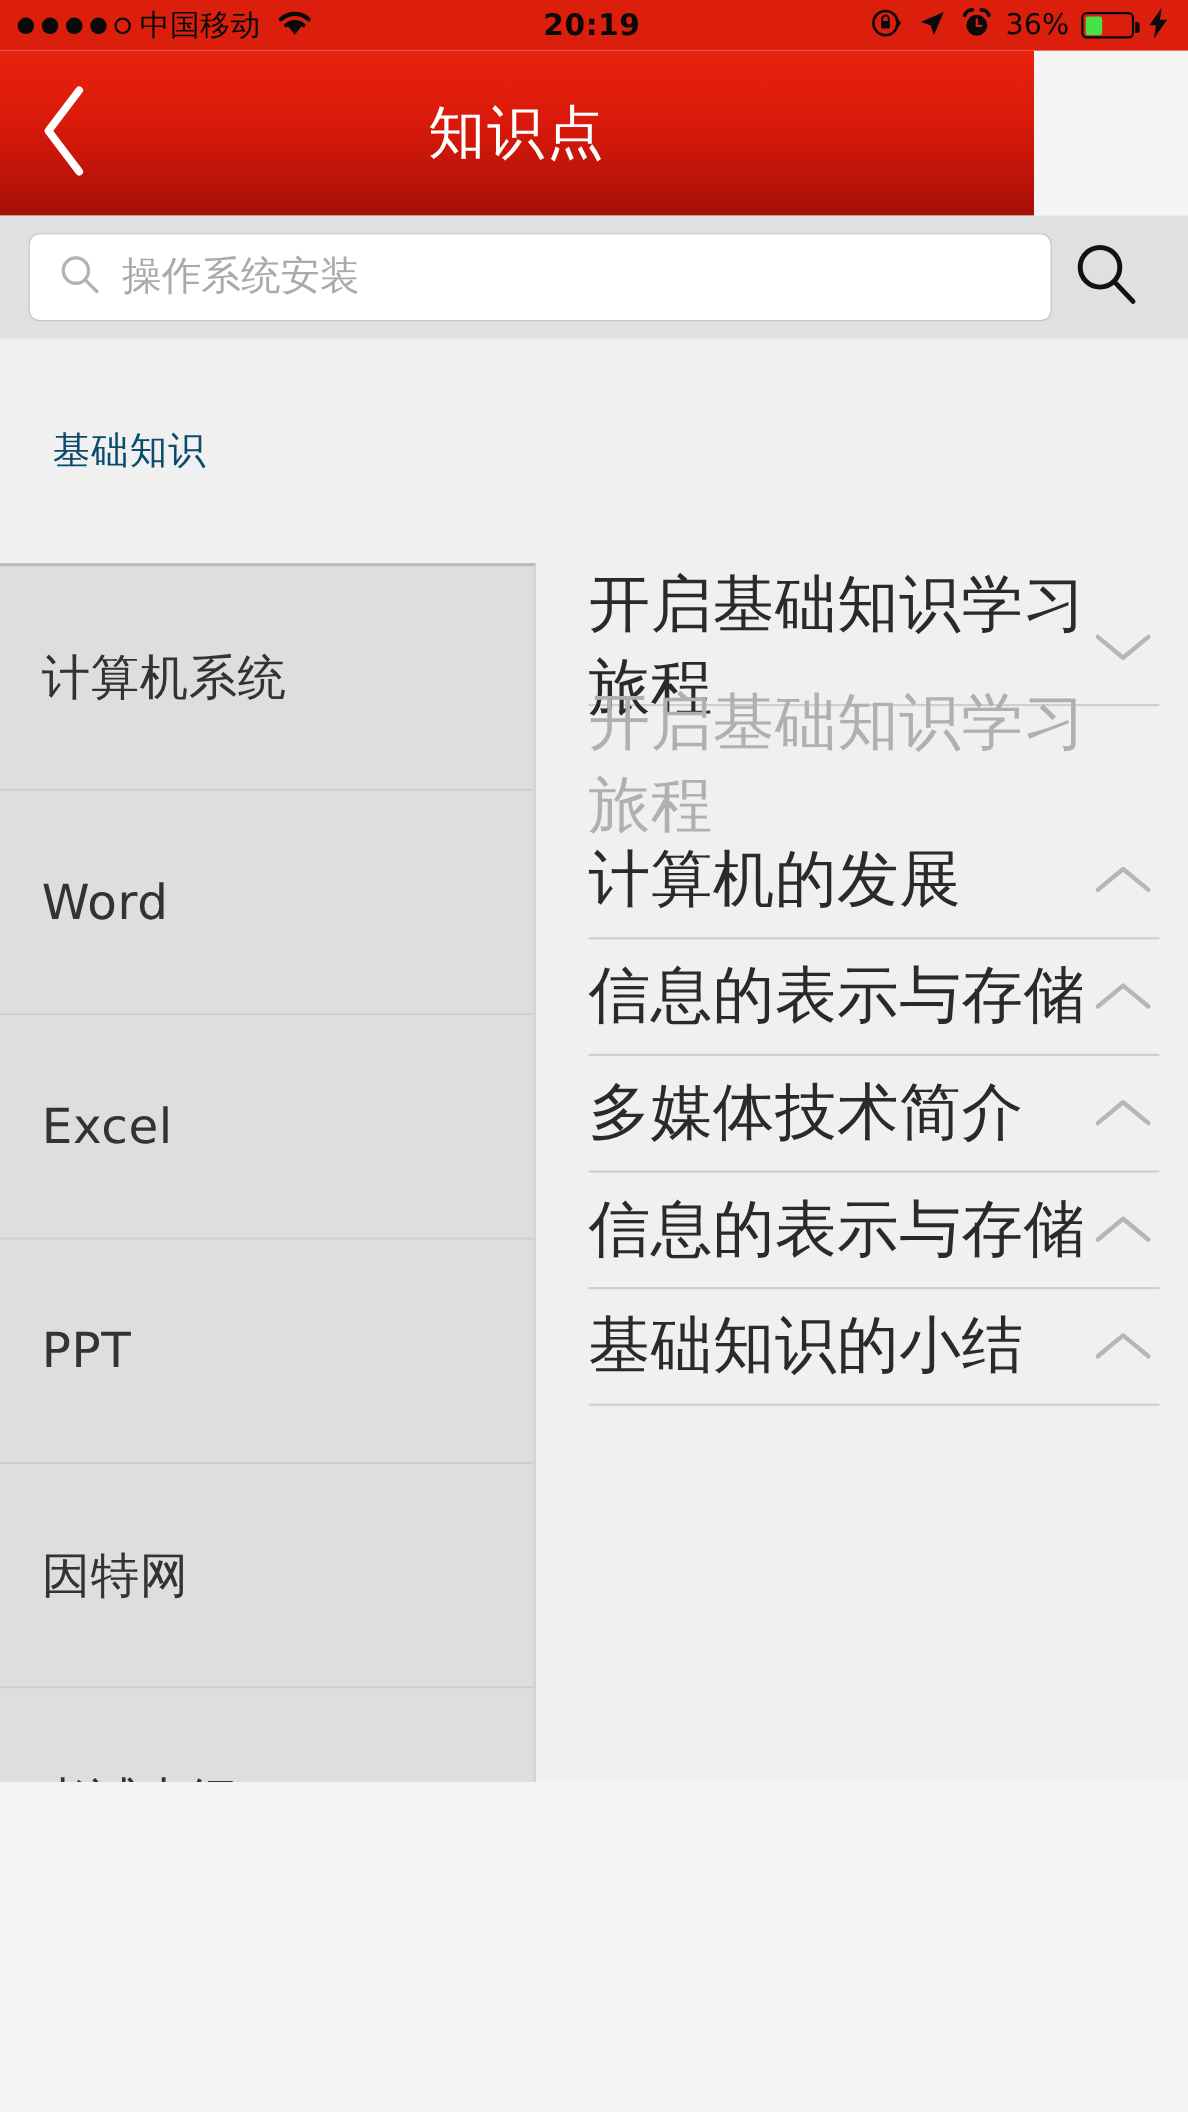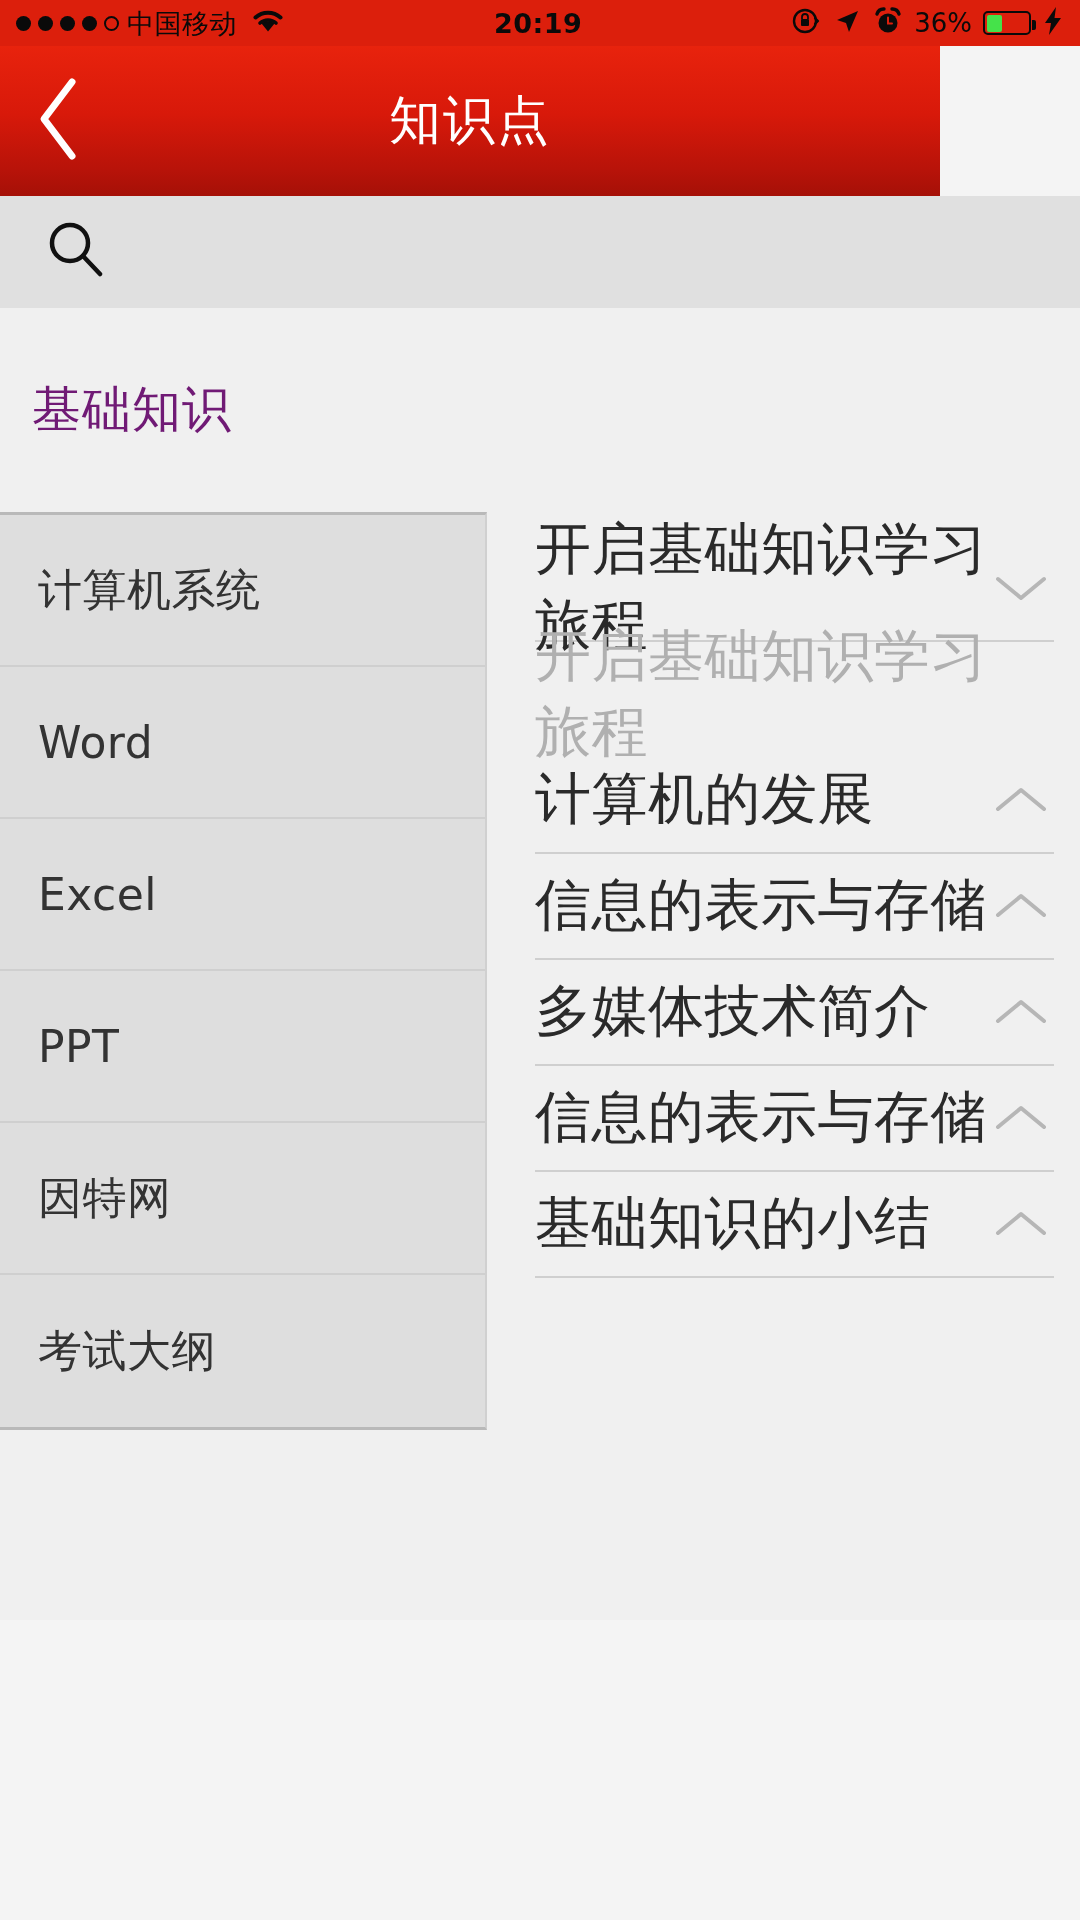--- a/index.html
+++ b/index.html
@@ -68,37 +68,37 @@
     display:flex; align-items:center; justify-content:center;
   }
 
   
   .section-title-wrap{
     position:absolute; top:308px; left:0; width:1080px; height:204px;
     background:#f0f0f0;
     display:flex; align-items:center;
   }
   .section-title{
-    padding-left:32px; color:#701a75; font-size:49px; font-weight:400; letter-spacing:1px;
+    padding-left:48px; color:#0c4a6e; font-size:34px; font-weight:400; letter-spacing:1px;
   }
 
   
   .body-area{
     position:absolute; top:512px; left:0; width:1080px; height:1108px;
     background:#f0f0f0;
   }
   .sidebar{
     position:absolute; left:0; top:0; width:487px;
     background:#dedede;
     border-top:3px solid #b9b9b9;
     border-bottom:3px solid #b9b9b9;
     border-right:2px solid #d0d0d0;
   }
   .side-item{
-    height:152px; display:flex; align-items:center;
+    height:204px; display:flex; align-items:center;
     padding-left:38px;
     border-bottom:2px solid #cfcfcf;
     background:#dedede;
   }
   .side-item:last-child{ border-bottom:none; }
   .side-label{ color:#333333; font-size:44px; font-weight:400; letter-spacing:0.5px; }
 
   .rightpanel{
     position:absolute; left:487px; top:0; right:0; bottom:0;
     padding:24px 26px 0 48px;
@@ -183,20 +183,29 @@
       <span>
         <svg width="52" height="86" viewBox="0 0 52 86">
           <path d="M40 6 L12 43 L40 80" stroke="#ffffff" stroke-width="7" fill="none" stroke-linecap="round" stroke-linejoin="round"></path>
         </svg>
       </span>
     </div>
     <div class="header-title">知识点</div>
   </div>
 
   <div class="searchbar">
+    <div class="search-field">
+      <span>
+        <svg width="42" height="42" viewBox="0 0 42 42">
+          <circle cx="18" cy="17" r="11.5" stroke="#b2b2b2" stroke-width="3" fill="none"></circle>
+          <path d="M26.5 25.5 L37 36" stroke="#b2b2b2" stroke-width="3" fill="none" stroke-linecap="round"></path>
+        </svg>
+      </span>
+      <span class="search-placeholder">操作系统安装</span>
+    </div>
     <div class="search-go">
       <span>
         <svg width="66" height="66" viewBox="0 0 66 66">
           <circle cx="28" cy="26" r="18" stroke="#111111" stroke-width="4.5" fill="none"></circle>
           <path d="M41 39 L58 57" stroke="#111111" stroke-width="4.5" fill="none" stroke-linecap="round"></path>
         </svg>
       </span>
     </div>
   </div>
 

